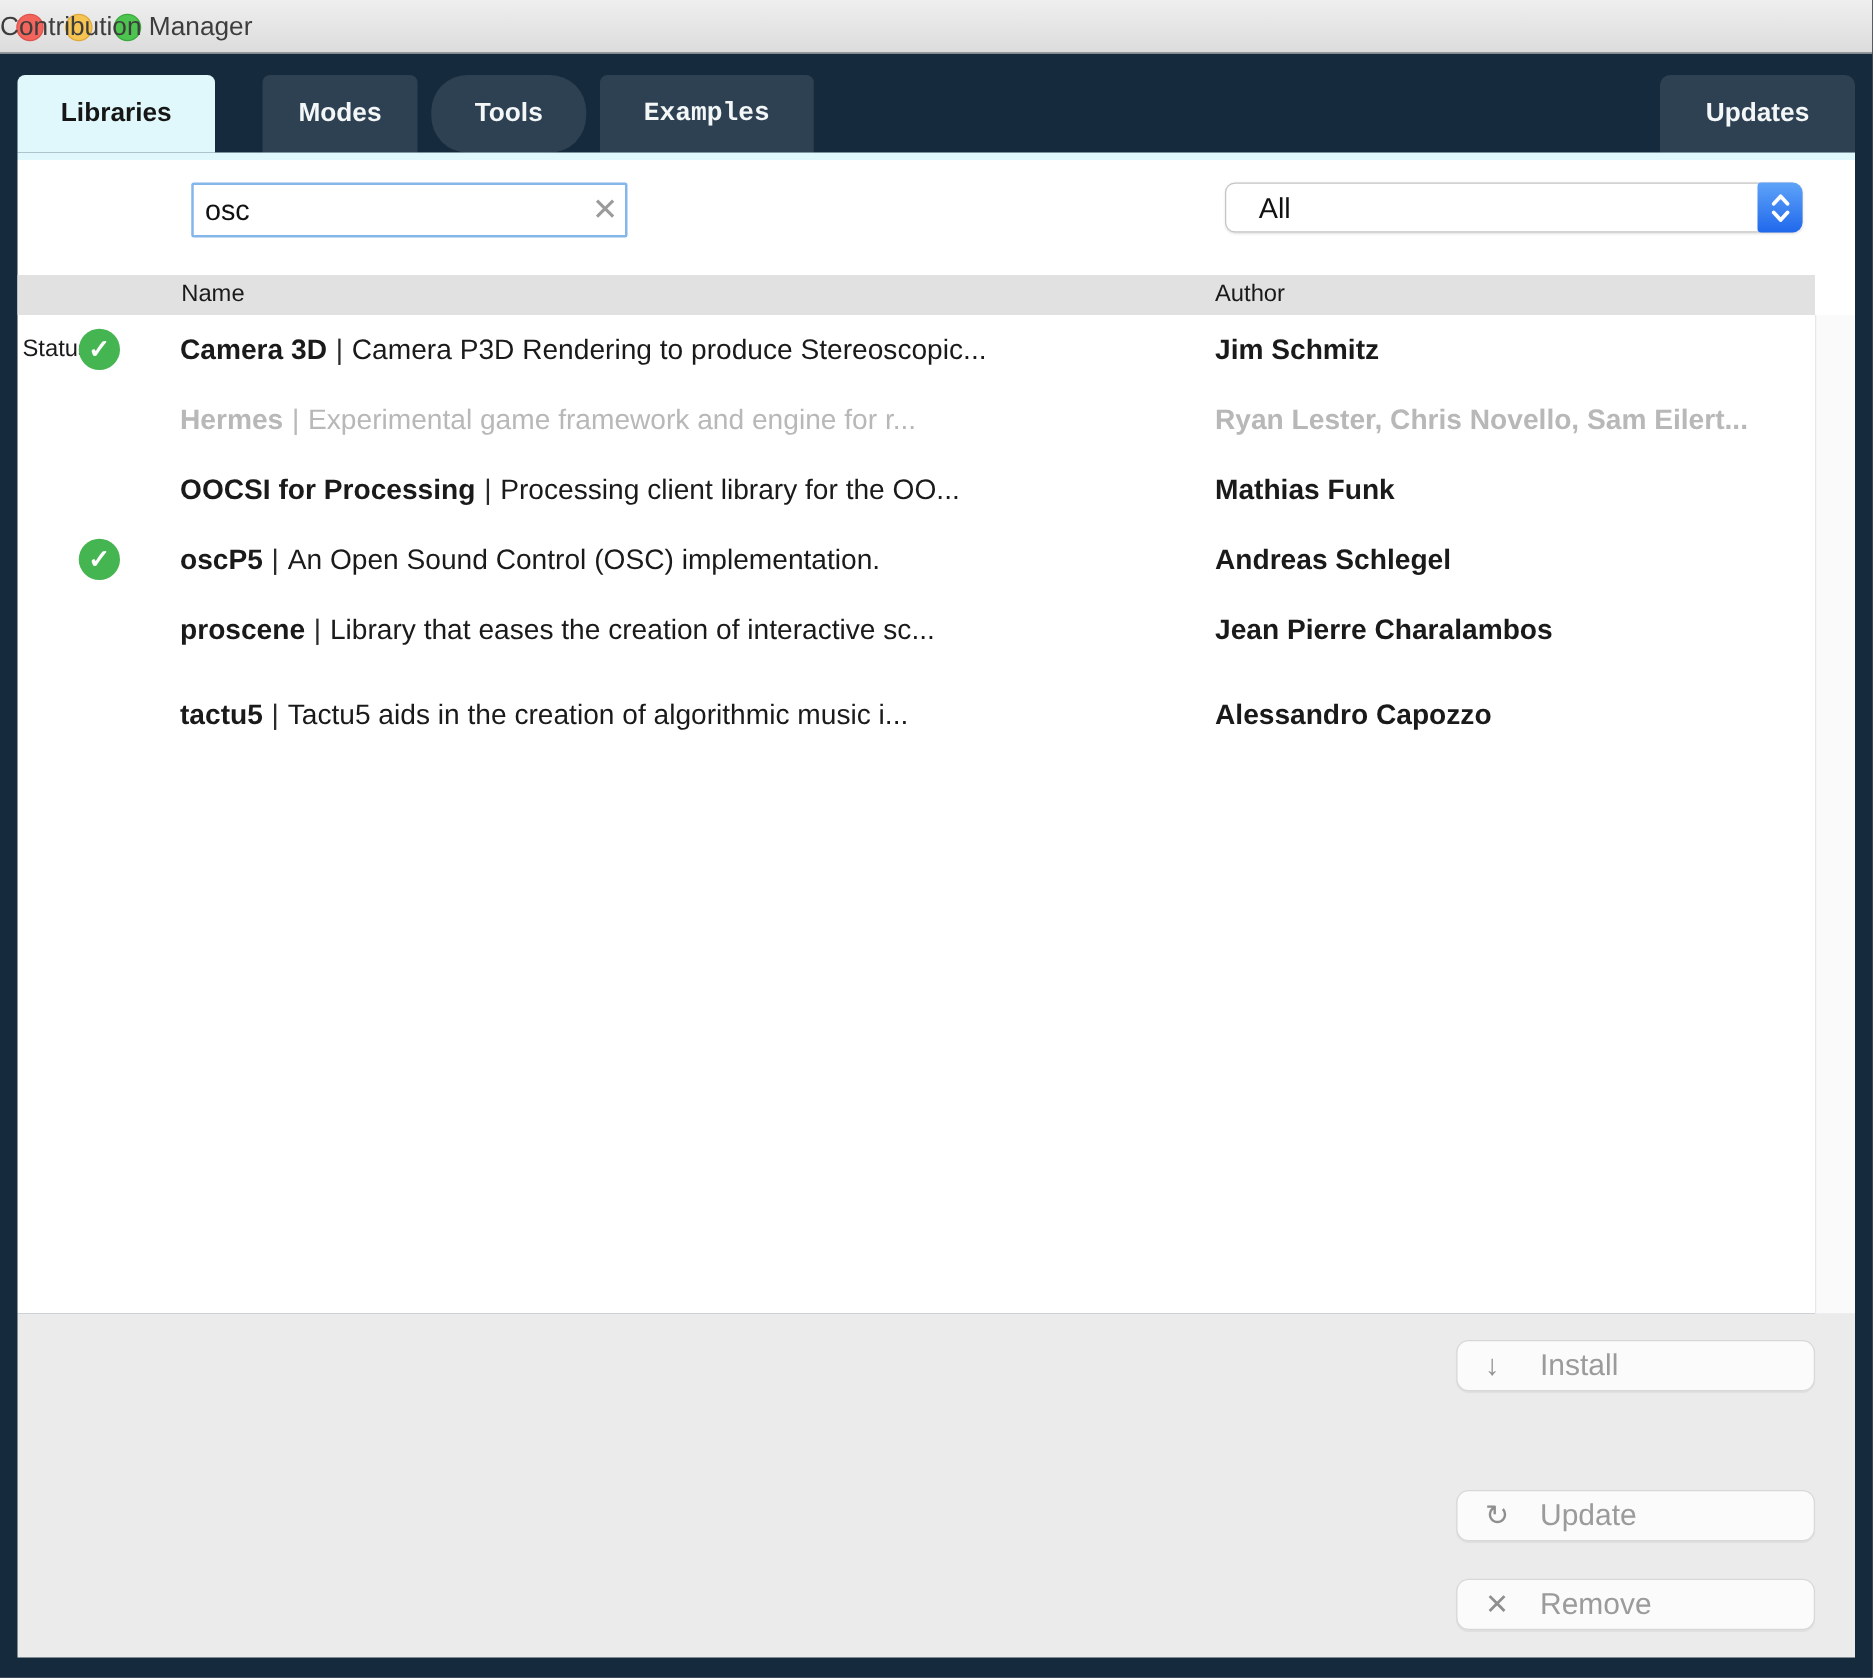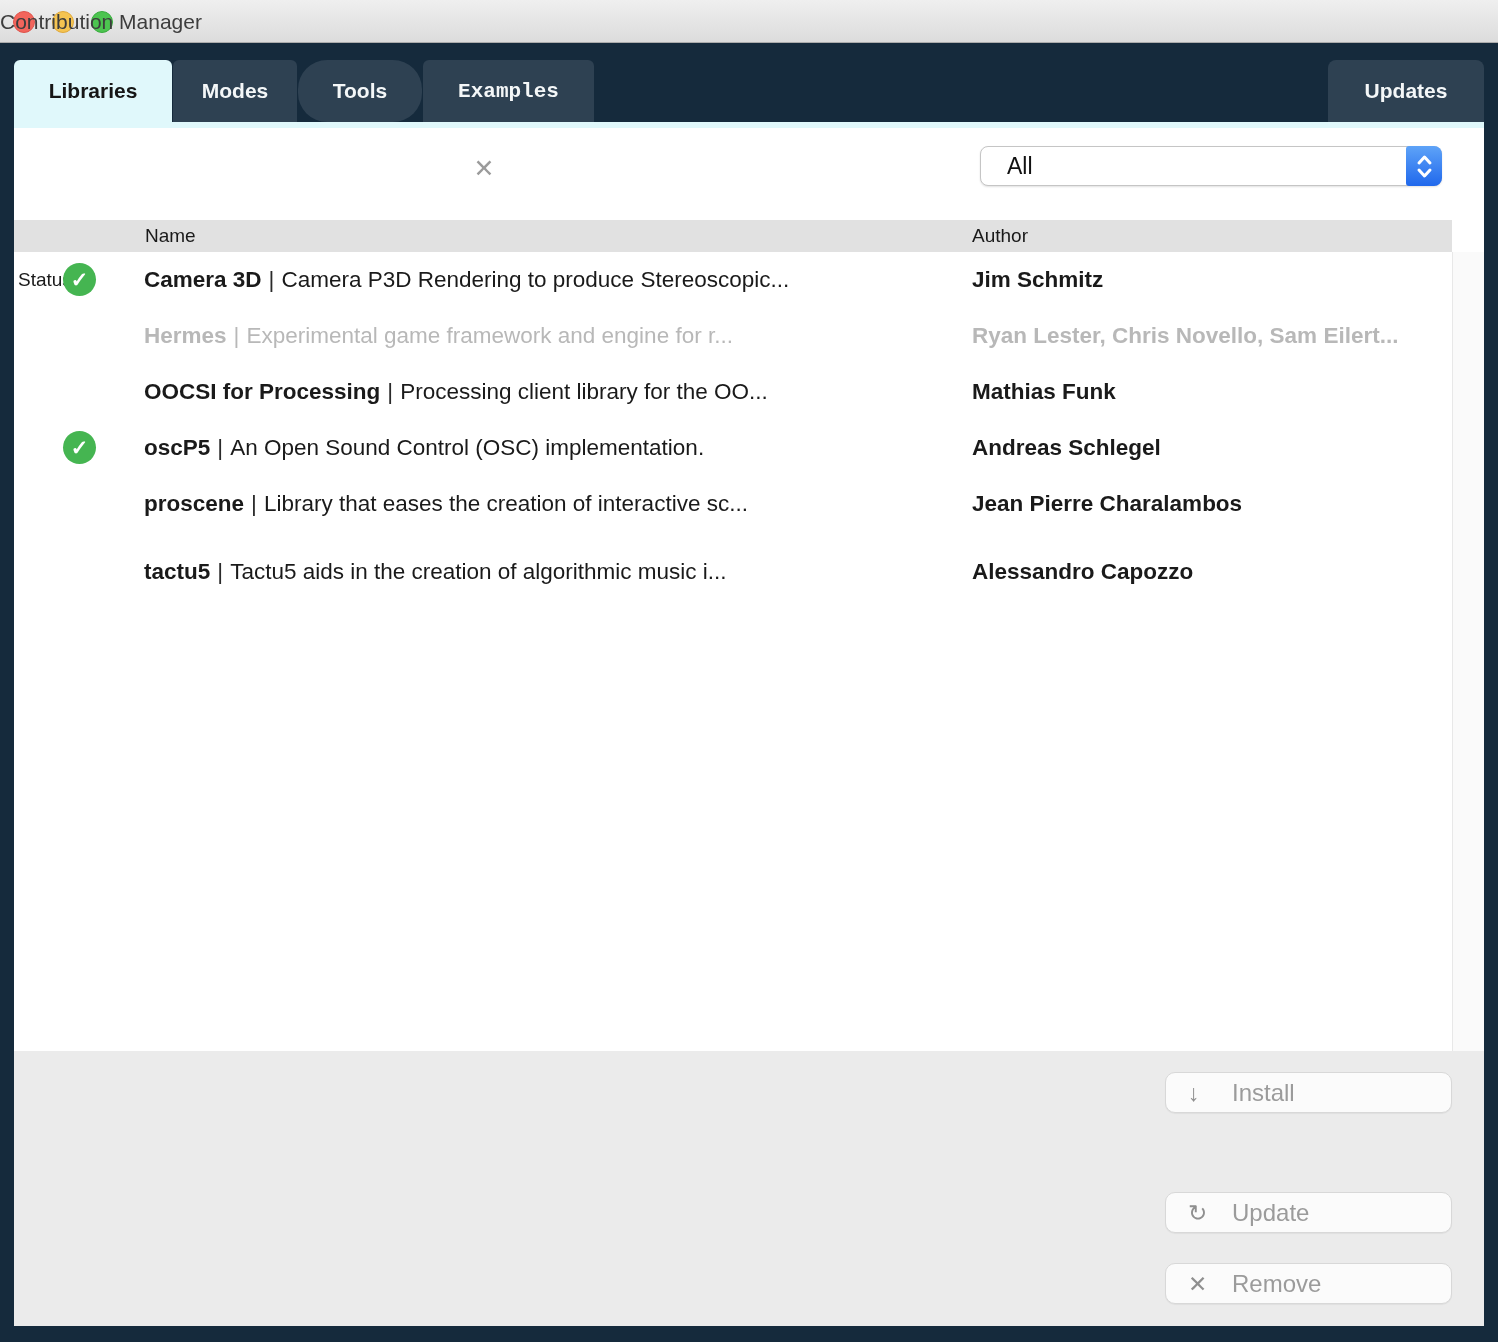--- a/index.html
+++ b/index.html
@@ -22,31 +22,31 @@
   .light.red    { background:#F3655C; border:1px solid #DE544C; }
   .light.yellow { background:#F5C451; border:1px solid #DFA93D; }
   .light.green  { background:#4CC44F; border:1px solid #39AB3E; }
   .win-title {
     position:absolute; left:0; right:0; top:0; height:43px;
     line-height:43px;
     font-size:21px; color:#3D3D3D;
   }
 
   
-  .tabbar { position:absolute; left:14px; top:60px; display:flex; gap:1px; }
+  .tabbar { position:absolute; left:14px; top:60px; display:flex; gap:11px; }
   .tab {
     height:62px; border-radius:6px 6px 0 0;
     background:#2E4152; color:#F4F7F8;
     font-size:21px; font-weight:bold;
     display:flex; align-items:center; justify-content:center;
     cursor:default;
   }
   .tab.active { background:#E0F8FB; color:#161616; }
   .tab.w-libraries { width:158px; }
-  .tab.w-modes    { width:124px; }
+  .tab.w-modes    { width:124px;margin-left:27px; }
   .tab.w-tools    { width:124px;border-radius:29px; }
   .tab.w-examples { width:171px;font-family:Liberation Mono, monospace; }
   .tab.updates {
     position:absolute; right:14px; top:60px; width:156px; height:62px;
     border-radius:8px 8px 0 0;
   }
   .cyan-strip {
     position:absolute; left:14px; top:122px; width:1470px; height:6px;
     background:#E0F8FB;
   }
@@ -152,20 +152,21 @@
     <div class="tab active w-libraries">Libraries</div>
     <div class="tab w-modes">Modes</div>
     <div class="tab w-tools">Tools</div>
     <div class="tab w-examples">Examples</div>
   </div>
   <div class="tab updates">Updates</div>
   <div class="cyan-strip"></div>
 
   <div class="content">
 
+    <input class="search-input" type="text" value="osc" style="">
     <span class="clear-btn">✕</span>
 
     <div class="dropdown">
       <span class="selected">All</span>
       <span class="stepper">
         <svg width="19" height="27" viewBox="0 0 19 27">
           <polyline points="4,10 9.5,4 15,10" fill="none" stroke="#fff" stroke-width="3" stroke-linecap="round" stroke-linejoin="round"></polyline>
           <polyline points="4,17 9.5,23 15,17" fill="none" stroke="#fff" stroke-width="3" stroke-linecap="round" stroke-linejoin="round"></polyline>
         </svg>
       </span>

